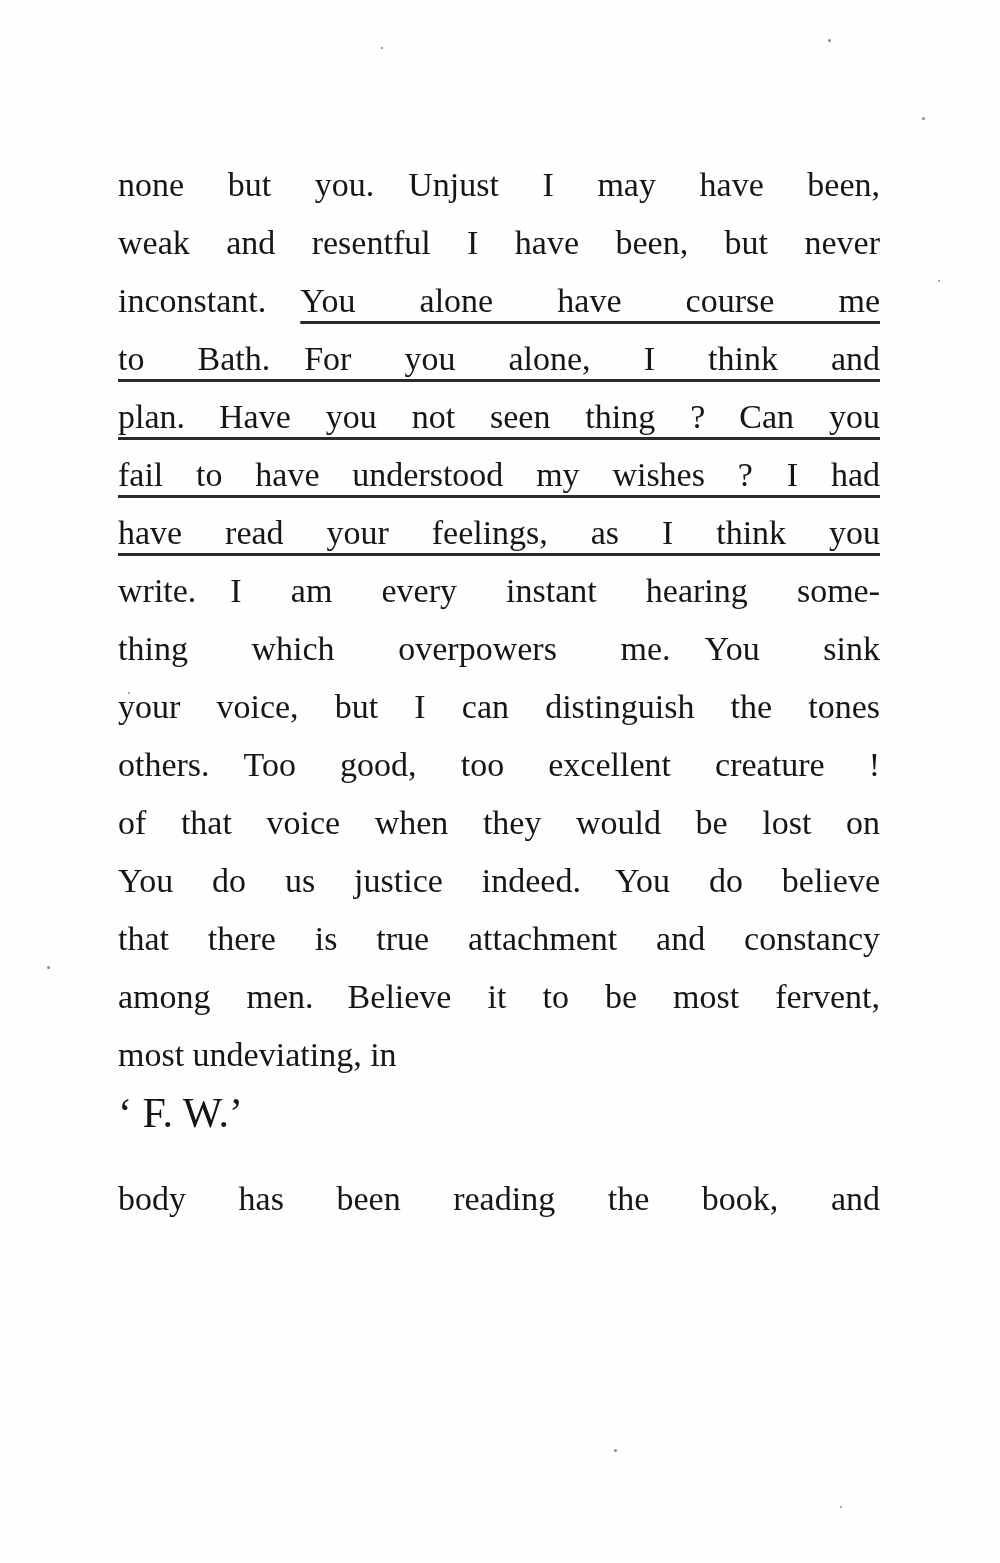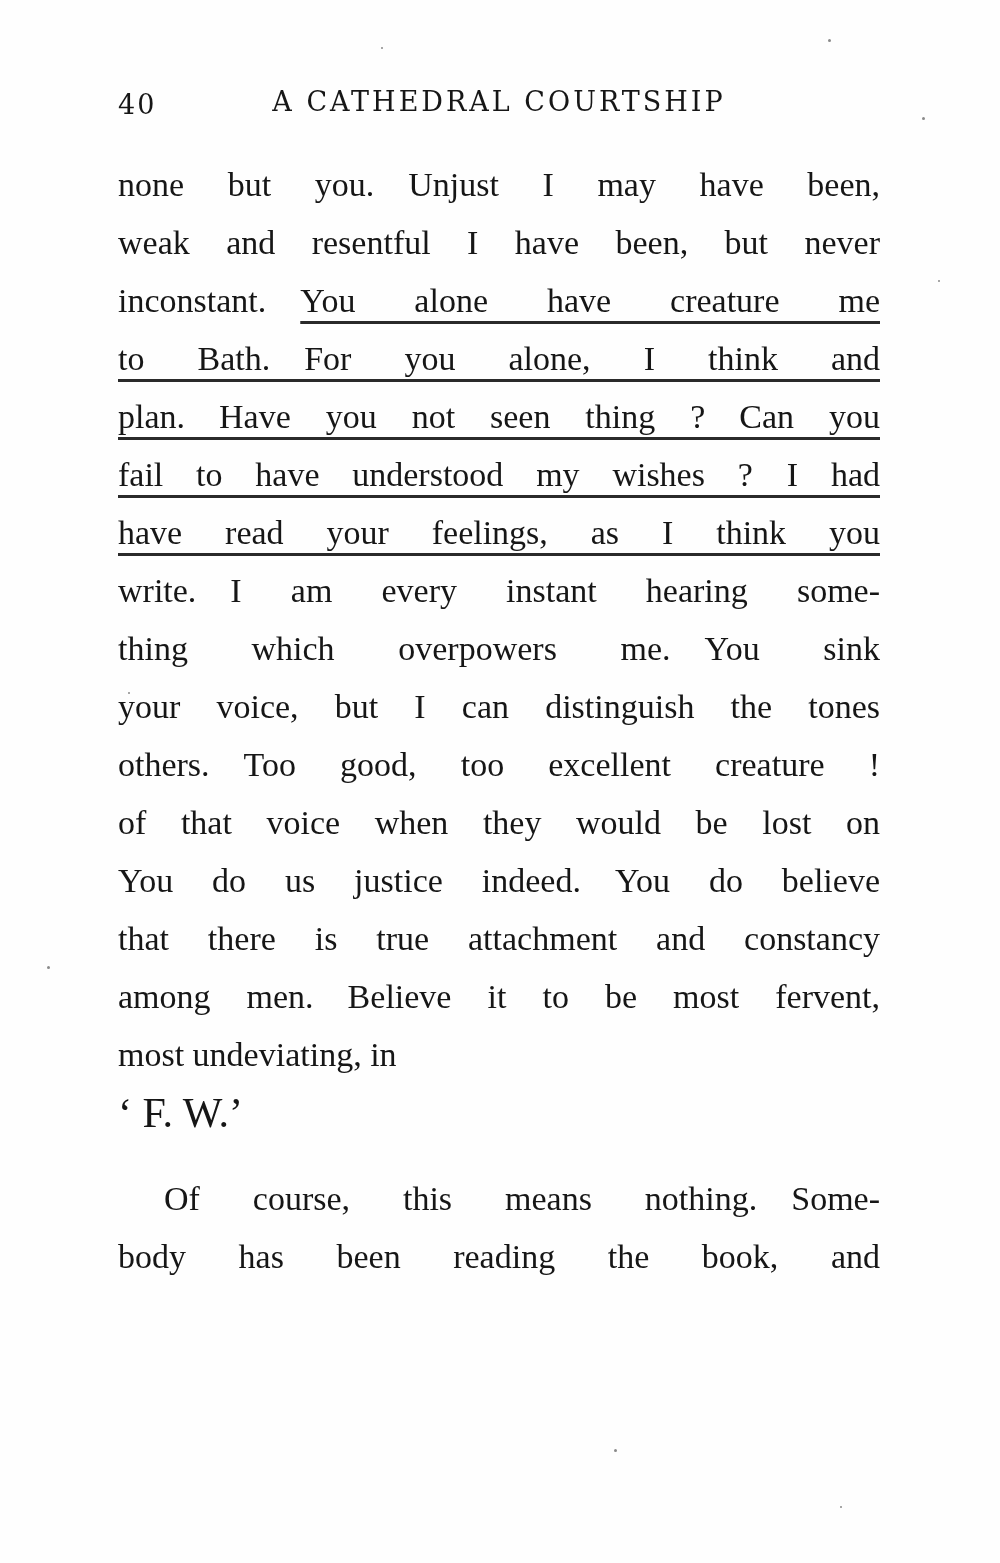--- a/index.html
+++ b/index.html
@@ -46,47 +46,42 @@
     font-family:Liberation Serif, serif;
   }
   .paragraph{margin-top:28px;}
   .speck{position:absolute;background:#8a8a8a;border-radius:50%;}
 </style>
 </head>
 <body>
 
 <div class="page">
 
-  <div class="header">
-    <div class="page-num">40</div>
-    <div class="running-title">A CATHEDRAL COURTSHIP</div>
-  </div>
 
   <div class="body-text">
     <div id="letter-lines">
         <div class="line"><span>none but you. Unjust I may have been,</span></div>
         <div class="line"><span>weak and resentful I have been, but never</span></div>
-        <div class="line"><span>inconstant. </span><span class="u">You alone have creature me</span></div>
+        <div class="line"><span>inconstant. </span><span class="u">You alone have course me</span></div>
         <div class="line"><span class="u">to Bath. For you alone, I think and</span></div>
         <div class="line"><span class="u">plan. Have you not seen thing ? Can you</span></div>
         <div class="line"><span class="u">fail to have understood my wishes ? I had</span></div>
         <div class="line"><span class="u">have read your feelings, as I think you</span></div>
         <div class="line"><span>write. I am every instant hearing some-</span></div>
         <div class="line"><span>thing which overpowers me. You sink</span></div>
         <div class="line"><span>your voice, but I can distinguish the tones</span></div>
         <div class="line"><span>others. Too good, too excellent creature !</span></div>
         <div class="line"><span>of that voice when they would be lost on</span></div>
         <div class="line"><span>You do us justice indeed. You do believe</span></div>
         <div class="line"><span>that there is true attachment and constancy</span></div>
         <div class="line"><span>among men. Believe it to be most fervent,</span></div>
         <div class="line align-left"><span>most undeviating, in</span></div>
       </div>
     <div class="signature">‘ F. W.’</div>
     <div id="para-lines" class="paragraph">
-        <div class="line indent"><span>Of course, this means nothing. Some-</span></div>
         <div class="line"><span>body has been reading the book, and</span></div>
       </div>
   </div>
 
   <div class="speck" style="left:828px;top:39px;width:3px;height:3px;"></div>
   <div class="speck" style="left:381px;top:47px;width:2px;height:2px;"></div>
   <div class="speck" style="left:922px;top:117px;width:3px;height:3px;"></div>
   <div class="speck" style="left:47px;top:966px;width:3px;height:3px;"></div>
   <div class="speck" style="left:614px;top:1449px;width:3px;height:3px;"></div>
   <div class="speck" style="left:840px;top:1506px;width:2px;height:2px;"></div>

